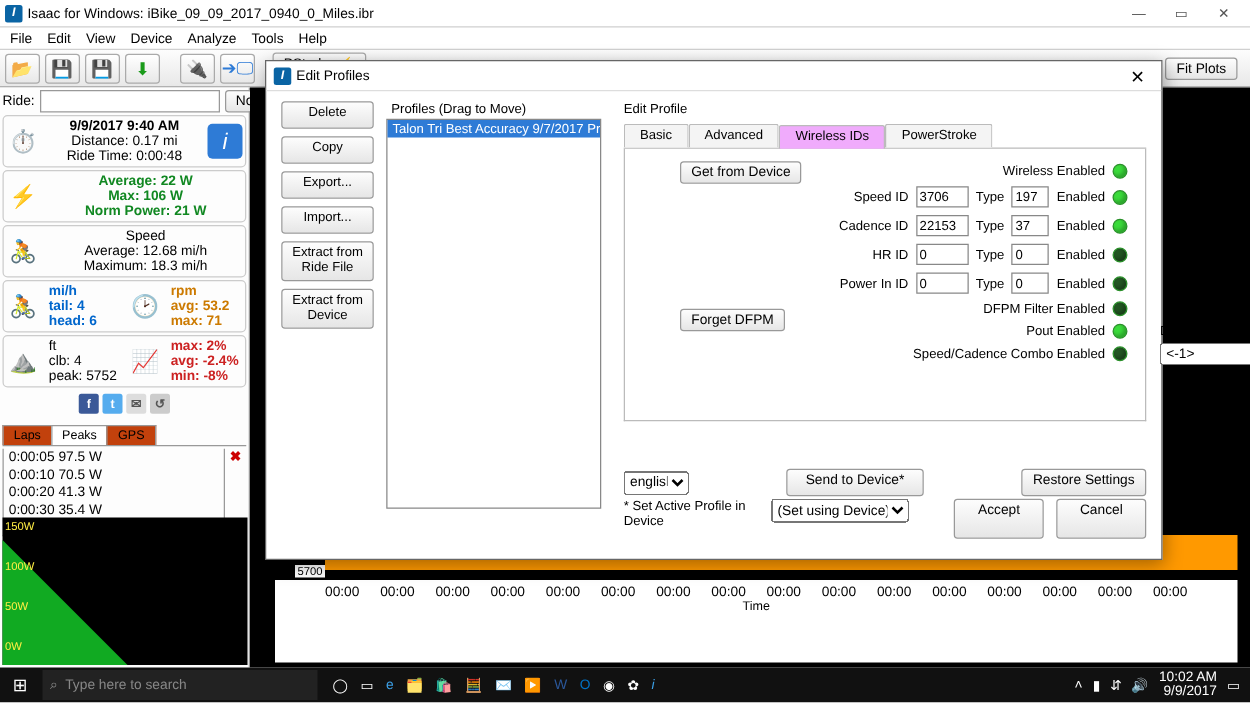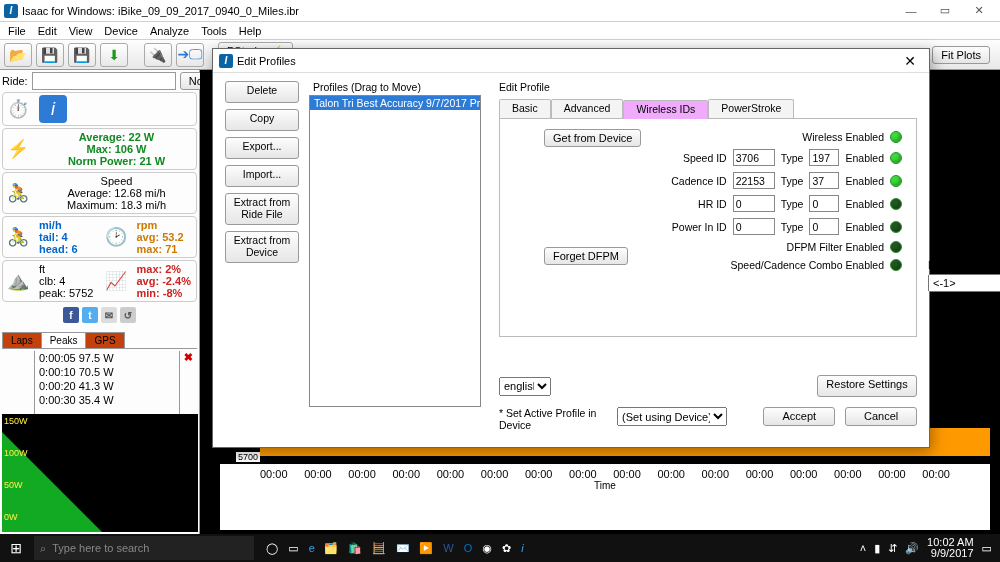--- a/index.html
+++ b/index.html
@@ -81,21 +81,21 @@
   .dot{width:12px;height:12px;border-radius:50%;background:#3bdb3b;border:1px solid #2a902a;box-shadow:inset -2px -2px 3px rgba(0,0,0,.25);}
   .dot.dark{background:#225522;}
   .panel .gbtn{position:absolute;left:44px;}
   .sidecol{position:absolute;right:-124px;top:140px;width:112px;}
   .sidecol label{font-size:10.5px;}
   .sidecol select{width:100%;height:18px;margin-top:3px;}
 
   .bottomrow{position:absolute;left:0;right:0;bottom:42px;display:flex;align-items:center;gap:12px;}
   .bottomrow .btn{height:22px;}
   .footer{position:absolute;left:0;right:0;bottom:8px;display:flex;align-items:flex-start;justify-content:flex-end;gap:10px;}
-  .footer .btn{width:84px;height:19px;}
+  .footer .btn{width:84px;height:32px;}
   select.lang{width:52px;height:19px;}
   .setprof{font-size:10.5px;}
   .fitplots{position:absolute;right:10px;top:46px;}
   
   .pstroke{position:absolute;left:218px;top:42px;height:18px;border:1px solid #aaa;border-radius:3px 3px 0 0;background:linear-gradient(#fdfdfd,#e6e6e6);padding:1px 8px;font-size:10.5px;display:flex;align-items:center;gap:4px;}
   .pstroke .bolt{color:#e09000;font-weight:bold;}
 
   .socialrow{display:flex;gap:3px;justify-content:center;padding:3px 0;}
   .sico{width:16px;height:16px;border-radius:2px;display:flex;align-items:center;justify-content:center;color:#fff;font-size:10px;font-weight:bold;}
 
@@ -143,20 +143,25 @@
 <div class="workspace">
   <div class="sidebar">
     <div class="riderow">
       <span>Ride:</span>
       <input style="">
       <div class="btn">Note</div>
     </div>
 
     <div class="card">
       <div class="ico">⏱️</div>
+      <div class="lines">
+        <div class="" style="font-weight:bold;">9/9/2017 9:40 AM</div>
+        <div>Distance: 0.17 mi</div>
+        <div>Ride Time: 0:00:48</div>
+      </div>
       <div class="ico" style="background:#2e7bd6;border-radius:4px;color:#fff;font-style:italic;">i</div>
     </div>
 
     <div class="card">
       <div class="ico" style="color:#e0a000;">⚡</div>
       <div class="lines">
         <div class="green">Average: 22 W</div>
         <div class="green">Max: 106 W</div>
         <div class="green">Norm Power: 21 W</div>
       </div>
@@ -206,21 +211,21 @@
       <div class="sico" style="background:#55acee;">t</div>
       <div class="sico" style="background:#ddd;color:#555;">✉</div>
       <div class="sico" style="background:#ccc;color:#555;">↺</div>
     </div>
 
     <div class="tabs">
       <div class="tab">Laps</div>
       <div class="tab active">Peaks</div>
       <div class="tab">GPS</div>
     </div>
-    <div style="display:flex;margin-left:32px;">
+    <div style="display:flex;">
       <div class="peakslist" style="flex:1;">
         <div>0:00:05 97.5 W</div>
         <div>0:00:10 70.5 W</div>
         <div>0:00:20 41.3 W</div>
         <div>0:00:30 35.4 W</div>
       </div>
       <div class="closex">✖</div>
     </div>
   </div>
 
@@ -337,37 +342,42 @@
           <input style="width: 30px;" value="0">
           <label>Enabled</label>
           <div class="dot dark"></div>
         </div>
 
         <div class="row">
           <label>DFPM Filter Enabled</label>
           <div class="dot dark"></div>
         </div>
         <div class="row">
+          <label>Pout Enabled</label>
+          <div class="dot"></div>
+        </div>
+        <div class="row">
           <label>Speed/Cadence Combo Enabled</label>
           <div class="dot dark"></div>
         </div>
 
         <div class="sidecol">
           <label>Direct Force PM Model</label>
           <select>
             <option>&lt;-1&gt;</option>
           </select>
         </div>
       </div>
 
       <div class="bottomrow">
         <select class="lang">
           <option>english</option>
         </select>
         <div style="flex:1;"></div>
+        <div class="btn" style="width:110px;">Send to Device*</div>
         <div style="flex:1;"></div>
         <div class="btn" style="width:100px;">Restore Settings</div>
       </div>
 
       <div class="footer">
         <span class="setprof">* Set Active Profile in Device</span>
         <select style="width:110px;height:19px;">
           <option>(Set using Device)</option>
         </select>
         <div style="width:20px;"></div>

